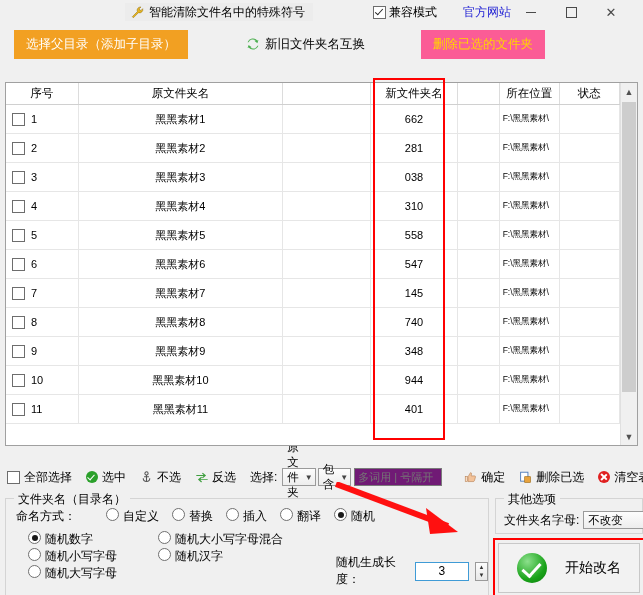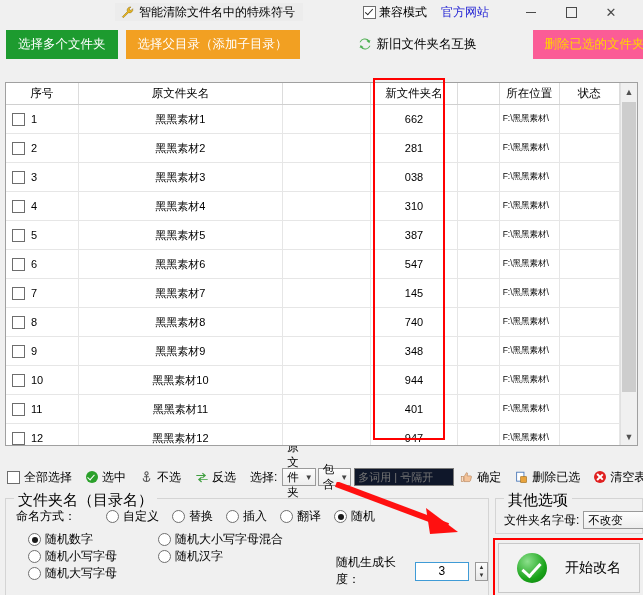--- a/index.html
+++ b/index.html
@@ -44,21 +44,21 @@
     height: 13px;
     position: relative;
     flex: 0 0 auto;
   }
   .compat {
     display: flex;
     align-items: center;
     gap: 3px;
     font-size: 12px;
     white-space: nowrap;
-    margin-right: 14px;
+    margin-right: 26px;
   }
   .cb-small {
     width: 11px;
     height: 11px;
     border: 1px solid #6d6d6d;
     background: #fff;
     display: inline-block;
     position: relative;
     flex: 0 0 auto;
   }
@@ -70,21 +70,20 @@
     width: 3px;
     height: 7px;
     border: solid #222;
     border-width: 0 1.4px 1.4px 0;
     transform: rotate(42deg);
   }
   .official-site {
     color: #2323d4;
     font-size: 12px;
     white-space: nowrap;
-    margin-right: 22px;
     cursor: pointer;
   }
   .win-btns {
     display: flex;
     align-items: center;
     height: 24px;
   }
   .win-btn {
     width: 40px;
     height: 24px;
@@ -280,29 +279,29 @@
     cursor: pointer;
     box-sizing: border-box;
   }
   .fakeselect .caret {
     font-size: 8px;
     color: #444;
     padding-left: 6px;
   }
   .kw-input {
     height: 18px;
-    width: 100px;
+    width: 88px;
     border: 1px solid #7a7a7a;
-    background: #0f172a;
+    background: #701a75;
     font-size: 11px;
     color: #9b9b9b;
     padding: 0 3px;
     box-sizing: border-box;
     font-family: inherit;
-    margin-right: 6px;
+    margin-right: 22px;
   }
   .icon-circ {
     width: 12px; height: 12px; border-radius: 50%;
     display: inline-block; flex: 0 0 auto;
     position: relative;
   }
   .icon-green {
     background: #2aa02a;
   }
   .icon-green::after {
@@ -334,41 +333,41 @@
     background: #f0f0f0;
     position: absolute;
     box-sizing: border-box;
   }
   .group-legend {
     position: absolute;
     top: -8px;
     left: 8px;
     background: #f0f0f0;
     padding: 0 4px;
-    font-size: 15px;
+    font-size: 12px;
   }
   .grp-main {
     left: 0; top: 8px; width: 484px; height: 100px;
   }
   .grp-other {
     left: 490px; top: 8px; width: 148px; height: 36px;
   }
   .radio {
     width: 11px; height: 11px; border-radius: 50%;
     border: 1px solid #707070; background: #fff;
     display: inline-block; position: relative; flex: 0 0 auto;
   }
   .radio.on::after {
     content: "";
     position: absolute; left: 2.5px; top: 2.5px;
     width: 6px; height: 6px; border-radius: 50%;
     background: #1a1a1a;
   }
   .ropt {
-    display: flex; align-items: center; gap: 4px;
+    display: flex; align-items: flex-start; gap: 4px;
     white-space: nowrap; cursor: pointer; font-size: 12px;
   }
   .row-method {
     display: flex; align-items: center;
     position: absolute; left: 10px; top: 9px; gap: 13px;
   }
   .row-method .lbl { margin-right: 17px; }
   .rand-grid {
     position: absolute; left: 22px; top: 32px;
     display: grid;
@@ -478,21 +477,20 @@
     <div class="win-btn">
         <span class="sq"></span>
       </div>
     <div class="win-btn">
         <span>✕</span>
       </div>
   </div>
 </div>
 
 <div class="toolbar-top">
-  <button class="tbtn tbtn-green">选择多个文件夹</button>
   <button class="tbtn tbtn-orange">选择父目录（添加子目录）</button>
 
   <button class="swap-btn">
     <span class="swap-icon">
       <svg width="14" height="14" viewBox="0 0 16 16">
         <path d="M3 6a5 5 0 0 1 8-2l-1.5.2L13 7l1.2-3.6-1.2.6A6.5 6.5 0 0 0 1.8 6z" fill="#4caf50"></path>
         <path d="M13 10a5 5 0 0 1-8 2l1.5-.2L3 9l-1.2 3.6 1.2-.6A6.5 6.5 0 0 0 14.2 10z" fill="#4caf50"></path>
       </svg>
     </span>
     <span>新旧文件夹名互换</span>
@@ -597,21 +595,21 @@
         </tr>
         <tr>
           <td>
             <div class="cell-idx">
               <span class="cb-row"></span>
               <span>5</span>
             </div>
           </td>
           <td class="center">黑黑素材5</td>
           <td></td>
-          <td class="center">387</td>
+          <td class="center">558</td>
           <td></td>
           <td>
             <div class="cell-loc">F:\黑黑素材\</div>
           </td>
           <td class="center"></td>
           <td></td>
         </tr>
         <tr>
           <td>
             <div class="cell-idx">
@@ -700,37 +698,20 @@
         <tr>
           <td>
             <div class="cell-idx">
               <span class="cb-row"></span>
               <span>11</span>
             </div>
           </td>
           <td class="center">黑黑素材11</td>
           <td></td>
           <td class="center">401</td>
-          <td></td>
-          <td>
-            <div class="cell-loc">F:\黑黑素材\</div>
-          </td>
-          <td class="center"></td>
-          <td></td>
-        </tr>
-        <tr>
-          <td>
-            <div class="cell-idx">
-              <span class="cb-row"></span>
-              <span>12</span>
-            </div>
-          </td>
-          <td class="center">黑黑素材12</td>
-          <td></td>
-          <td class="center">947</td>
           <td></td>
           <td>
             <div class="cell-loc">F:\黑黑素材\</div>
           </td>
           <td class="center"></td>
           <td></td>
         </tr>
       </tbody>
   </table>
 

